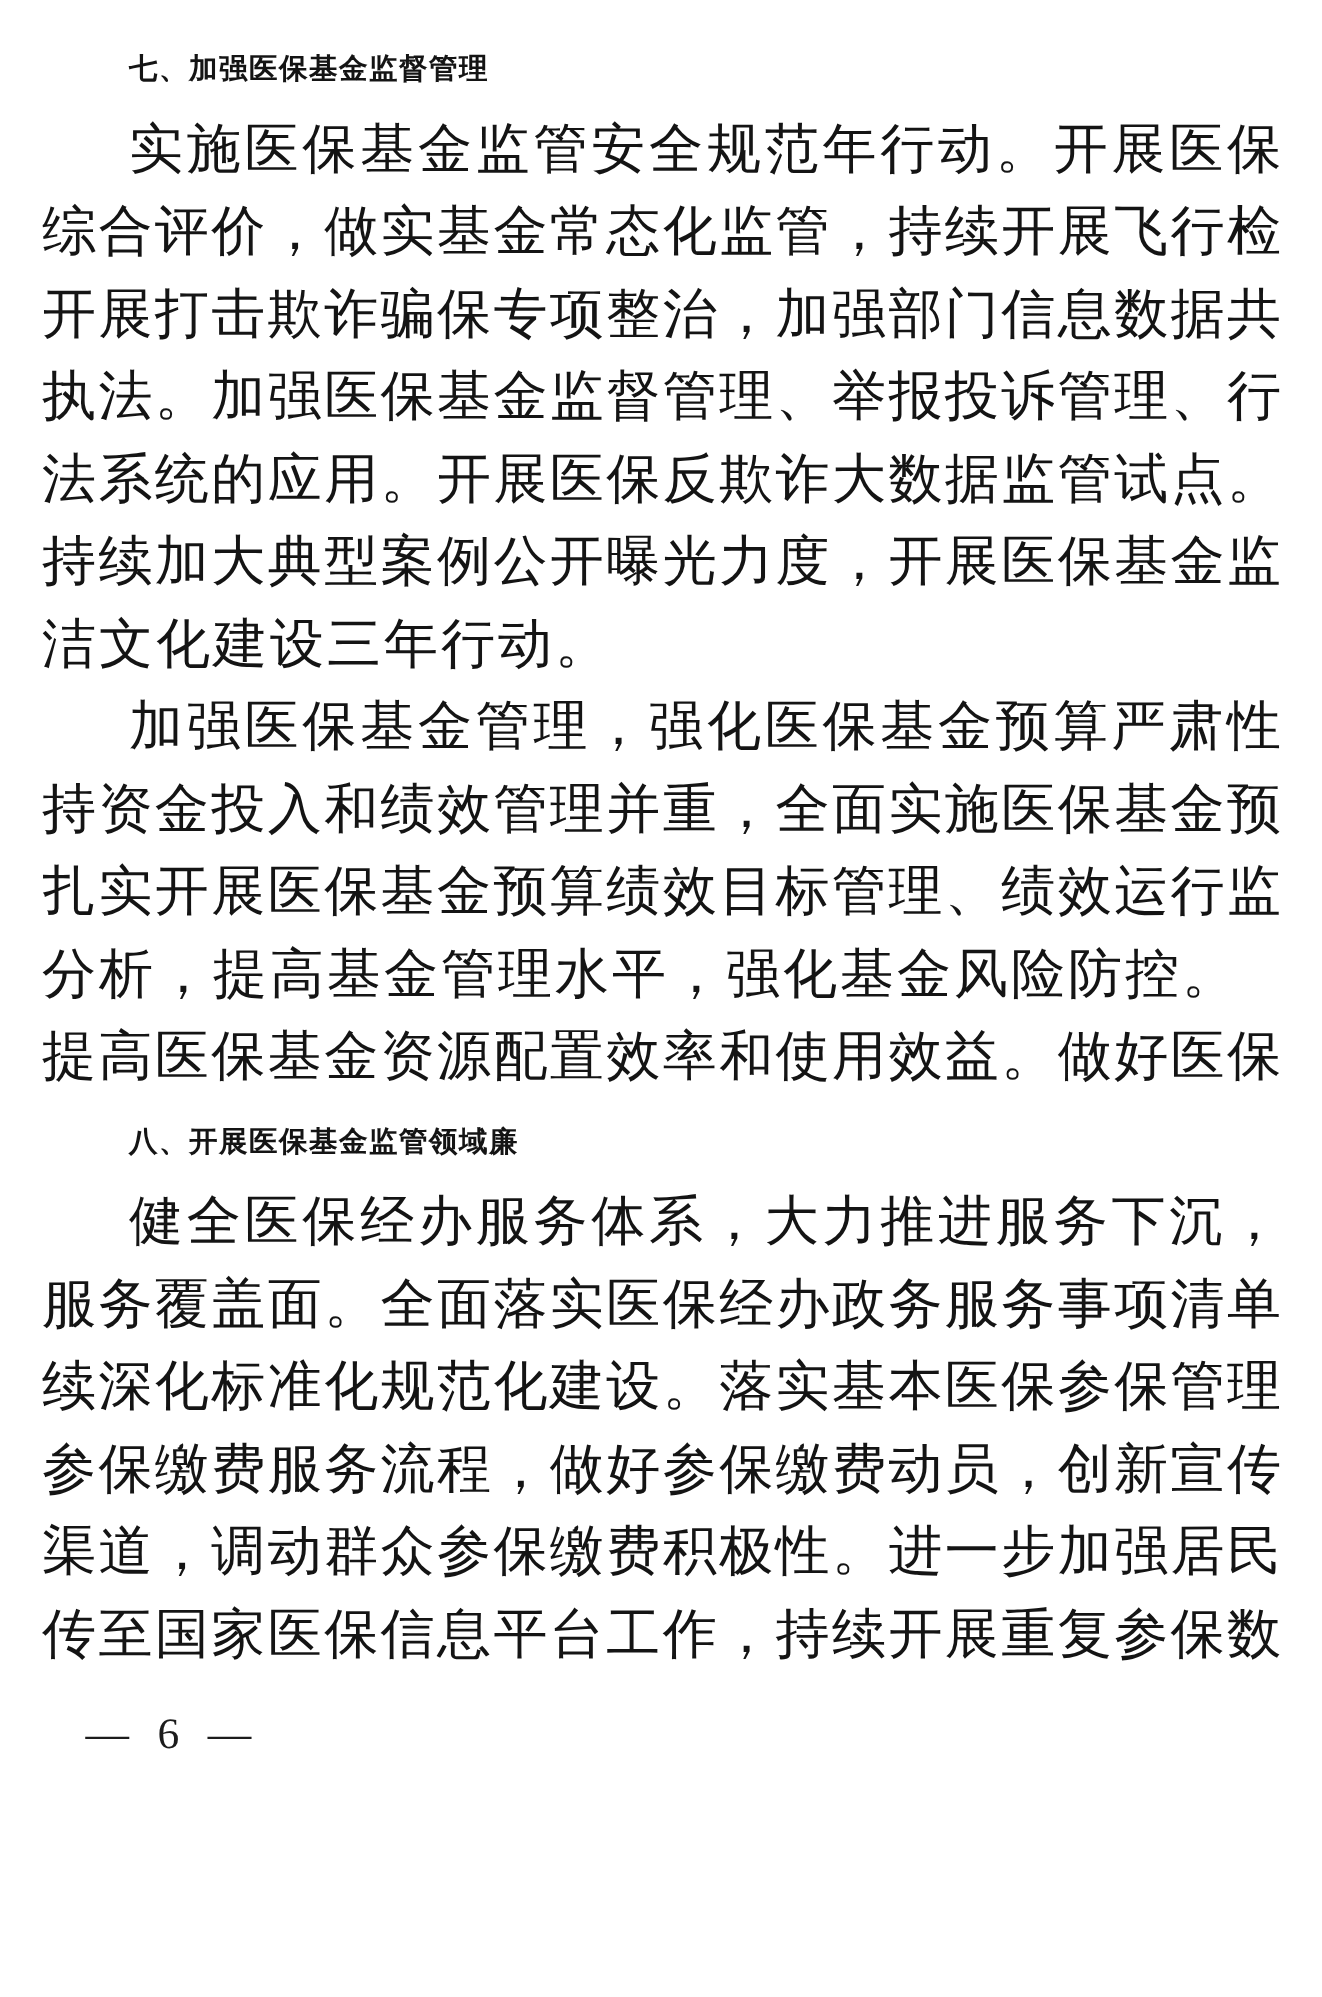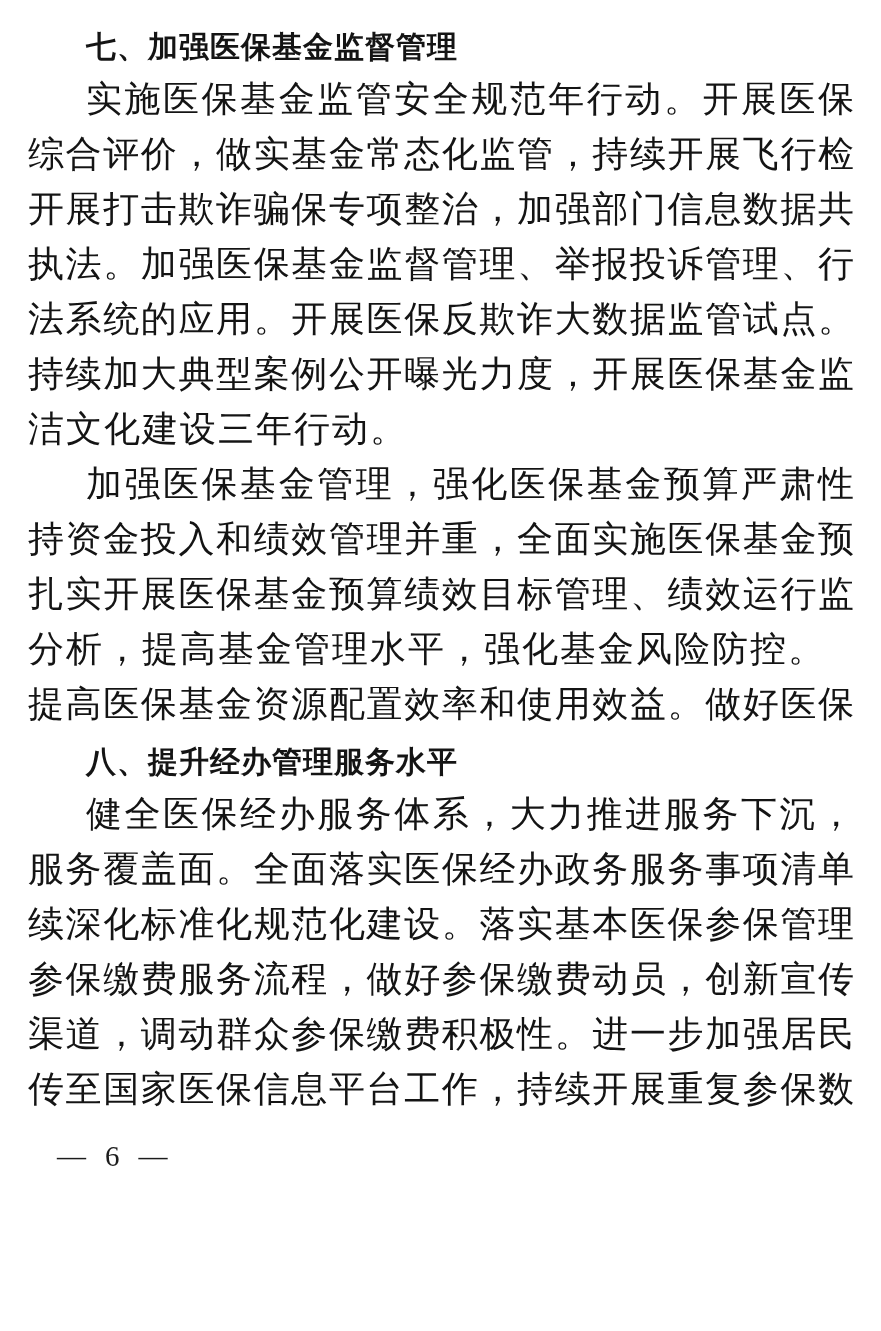--- a/index.html
+++ b/index.html
@@ -15,21 +15,21 @@
     overflow: hidden;
   }
   .row {
     height: 55px;
     line-height: 55px;
     white-space: nowrap;
   }
   .heading {
     font-family: "Liberation Sans", "DejaVu Sans", sans-serif;
     font-weight: 700;
-    font-size: 30px;
+    font-size: 19px;
     padding-left: 58px;
     letter-spacing: 1px;
   }
   .line {
     font-size: 36px;
     letter-spacing: 1px;
     text-align: justify;
     text-align-last: justify;
     text-justify: inter-character;
     white-space: normal;
@@ -67,21 +67,21 @@
   <div class="row line">法系统的应用。开展医保反欺诈大数据监管试点。持续推动</div>
   <div class="row line">持续加大典型案例公开曝光力度，开展医保基金监管领域廉</div>
   <div class="row line open">洁文化建设三年行动。</div>
 
   <div class="row line indent">加强医保基金管理，强化医保基金预算严肃性和硬约束。坚</div>
   <div class="row line">持资金投入和绩效管理并重，全面实施医保基金预算绩效管理，</div>
   <div class="row line">扎实开展医保基金预算绩效目标管理、绩效运行监控、服务覆盖面</div>
   <div class="row line open">分析，提高基金管理水平，强化基金风险防控。</div>
   <div class="row line">提高医保基金资源配置效率和使用效益。做好医保基金风险预警</div>
 
-  <div class="row heading">八、提升经办管理服务水平</div>
+  <div class="row heading">八、开展医保基金监管领域廉</div>
 
   <div class="row line indent">健全医保经办服务体系，大力推进服务下沉，不断提高基层</div>
   <div class="row line">服务覆盖面。全面落实医保经办政务服务事项清单和操作规范，持</div>
   <div class="row line">续深化标准化规范化建设。落实基本医保参保管理经办规程，优化</div>
   <div class="row line">参保缴费服务流程，做好参保缴费动员，创新宣传方式，拓展宣传</div>
   <div class="row line">渠道，调动群众参保缴费积极性。进一步加强居民医保缴费数据上</div>
   <div class="row line">传至国家医保信息平台工作，持续开展重复参保数据治理。实施一</div>
 
   <div class="footer">
     <span class="dash">—</span>

